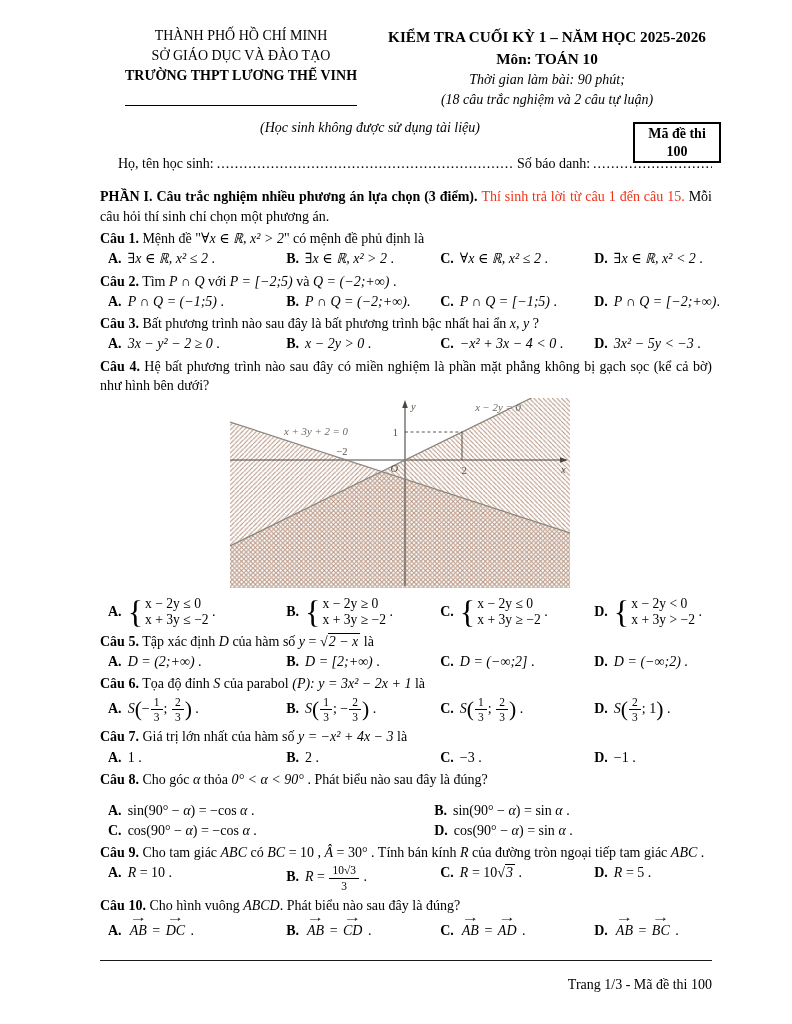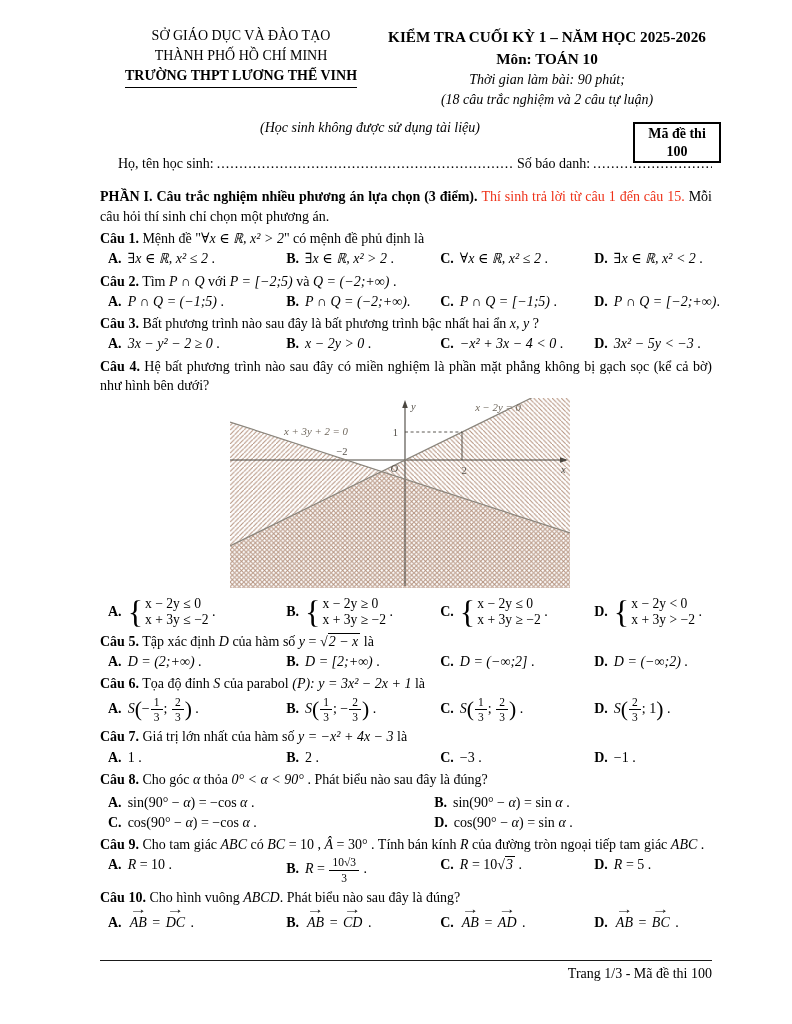--- a/index.html
+++ b/index.html
@@ -2,41 +2,41 @@
 <html><head>
 <meta charset="utf-8">
 <style>
   html,body{margin:0;padding:0;background:#fff;}
   .page{position:relative;width:792px;height:1024px;background:#fff;box-sizing:border-box;
         padding:26px 80px 0 100px;overflow:hidden;color:#000;
         font-family:"Liberation Serif","DejaVu Serif",serif;font-size:14px;line-height:1.38;}
   
   .hdr{display:grid;grid-template-columns:282px 1fr;}
   .hl{text-align:center;line-height:1.42;}
-  .hl .school{font-weight:bold;display:inline-block;border-bottom:1.6px solid #000;padding-bottom:1px;}
+  .hl .school{font-weight:bold;display:inline-block;border-bottom:1.6px solid #000;padding-bottom:19px;}
   .hr{text-align:center;line-height:1.45;}
   .hr .t1,.hr .t2{font-weight:bold;font-size:15.2px;}
   .hr .t3,.hr .t4{font-style:italic;}
   .codebox{position:absolute;left:633px;top:122px;width:80px;border:2px solid #000;
            text-align:center;font-weight:bold;line-height:1.25;padding:1px 2px;background:#fff;}
   .noteline{width:540px;text-align:center;font-style:italic;margin-top:7px;}
   .nameline{display:flex;align-items:baseline;margin-top:17px;padding-left:18px;}
   .dots{overflow:hidden;white-space:nowrap;letter-spacing:1px;}
   .d1{flex:1.8;margin:0 3px;}
   .d2{flex:0.72;margin-left:3px;}
   
   .part{margin-top:14px;text-align:justify;}
   .part .pb{font-weight:bold;}
   .part .pr{color:#ee3118;}
   
   .q{margin-top:3px;}
   .stem{text-align:justify;}
   .qlabel{font-weight:bold;}
   .opts{display:grid;grid-template-columns:29.5% 25.5% 25.5% 19.5%;padding-left:8px;margin-top:1px;}
-  .opts2{display:grid;grid-template-columns:54% 46%;padding-left:8px;margin-top:4px;}
+  .opts2{display:grid;grid-template-columns:54% 46%;padding-left:8px;margin-top:12px;}
   .opt{white-space:nowrap;}
   .okey{font-weight:bold;margin-right:6px;}
   .mi{font-style:italic;text-align:right;}
   i,.mi{font-family:"Liberation Serif","DejaVu Serif",serif;}
   
   .sqrt{white-space:nowrap;}
   .rad{font-style:normal;}
   .ovl{border-top:1px solid #000;font-style:italic;padding:0 2px 0 1px;}
   .frac{display:inline-flex;flex-direction:column;text-align:center;vertical-align:middle;
         font-size:0.82em;line-height:1.25;margin:0 1px;}
@@ -48,31 +48,31 @@
         font-style:normal;line-height:1;transform:scaleX(1.5);}
   .vrow{margin-top:6px;}
   .sys{display:inline-flex;align-items:center;vertical-align:middle;}
   .sbr{font-size:2.3em;font-weight:200;line-height:0.9;margin-right:2px;}
   .srows{display:inline-flex;flex-direction:column;line-height:1.22;
          font-size:0.97em;text-align:left;}
   
   .figwrap{margin:3px 0 2px 130px;width:340px;}
   
   .footer{position:absolute;left:100px;right:80px;top:960px;border-top:1.8px solid #1a1a1a;
-          text-align:right;padding-top:3px;}
+          text-align:right;padding-top:14px;}
 </style>
 </head>
 <body>
 
 <div class="page">
 
   <div class="hdr">
     <div class="hl">
+      <div>THÀNH PHỐ HỒ CHÍ MINH</div>
       <div>SỞ GIÁO DỤC VÀ ĐÀO TẠO</div>
-      <div>THÀNH PHỐ HỒ CHÍ MINH</div>
       <div><span class="school">TRƯỜNG THPT LƯƠNG THẾ VINH</span></div>
     </div>
     <div class="hr">
       <div class="t1">KIỂM TRA CUỐI KỲ 1 – NĂM HỌC 2025-2026</div>
       <div class="t2">Môn: TOÁN 10</div>
       <div class="t3">Thời gian làm bài: 90 phút;</div>
       <div class="t4">(18 câu trắc nghiệm và 2 câu tự luận)</div>
     </div>
   </div>
 

